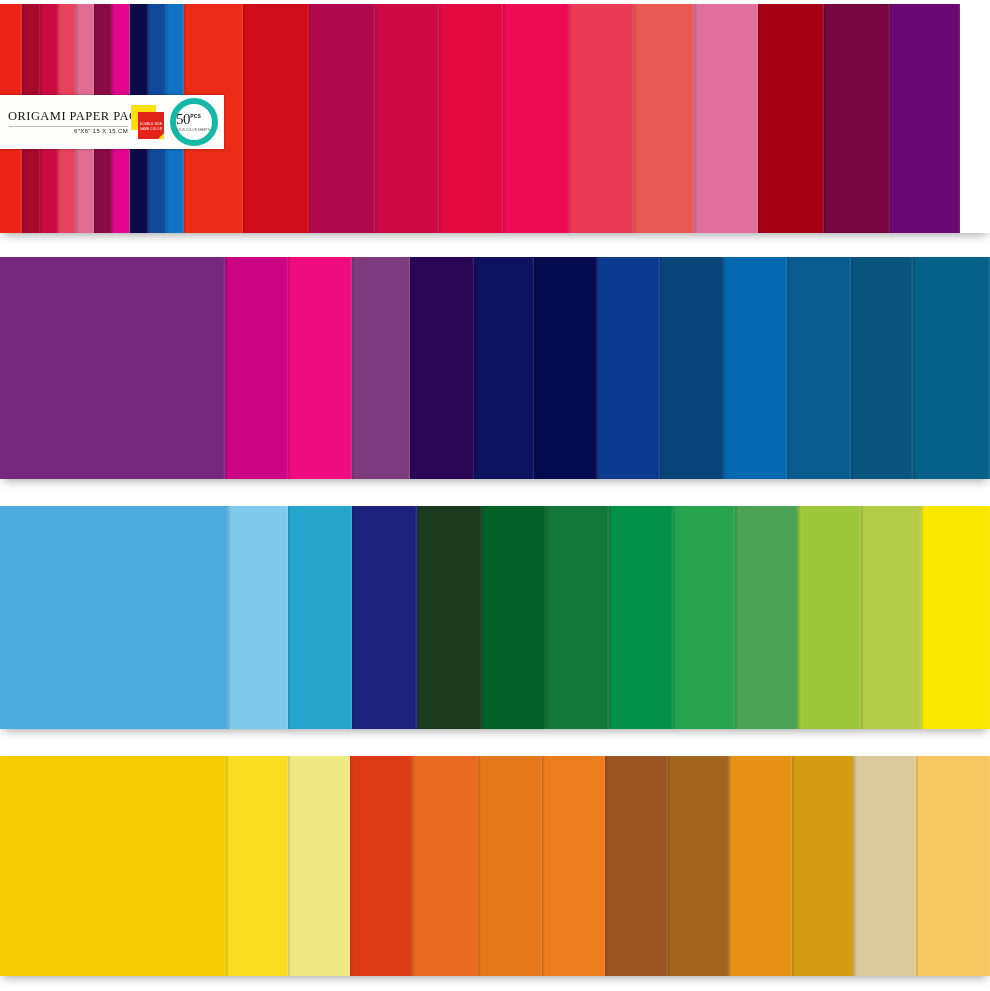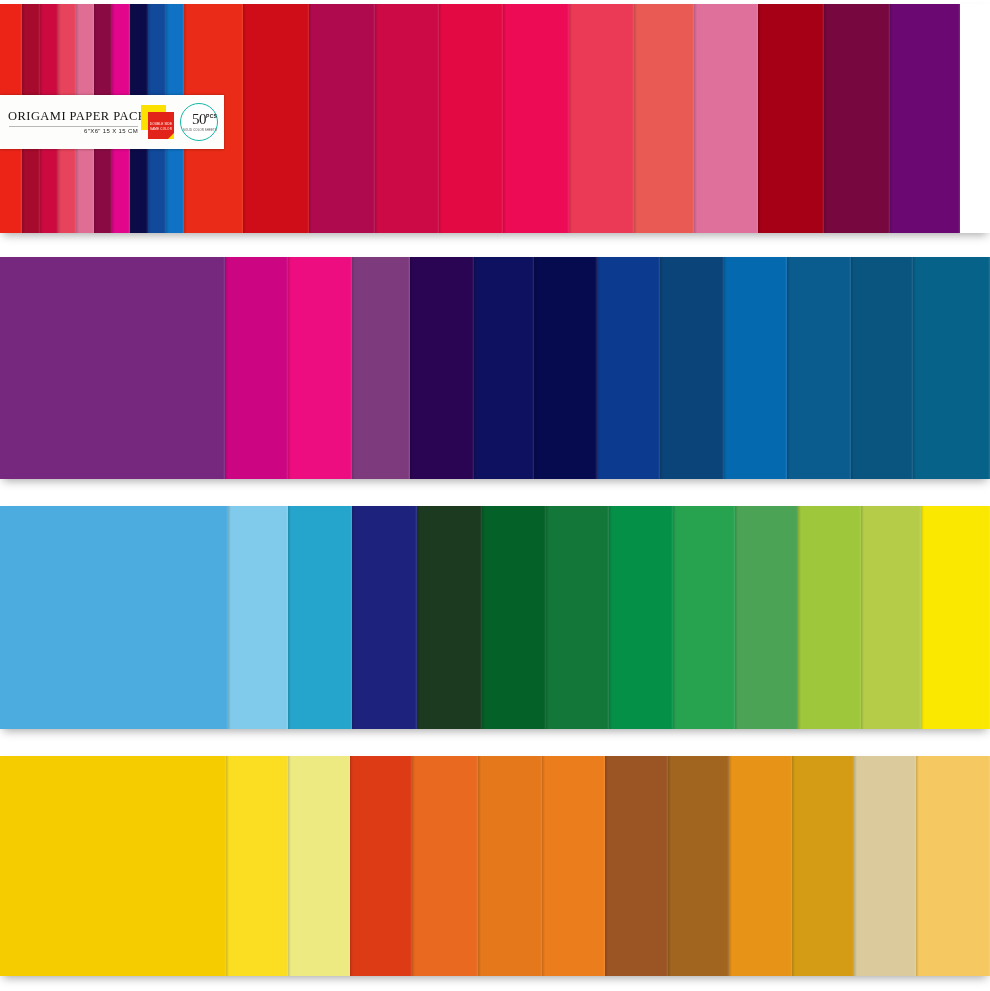--- a/index.html
+++ b/index.html
@@ -130,26 +130,26 @@
     line-height: 1.45;
     text-align: center;
     letter-spacing: 0.15px;
     transform: translateY(1px);
   }
   #pcs-badge {
     position: relative;
     width: 36px;
     height: 36px;
     flex: 0 0 auto;
-    border: 1px solid #14b8a6;
+    border: 6px solid #14b8a6;
     border-radius: 50%;
     margin-right: 6px;
     display: flex;
     flex-direction: column;
-    align-items: flex-end;
+    align-items: flex-start;
     justify-content: center;
     background: #ffffff;
   }
   #pcs-badge-main {
     display: flex;
     align-items: flex-start;
     line-height: 1;
   }
   #pcs-badge-count {
     font-family: "Liberation Serif", serif;

